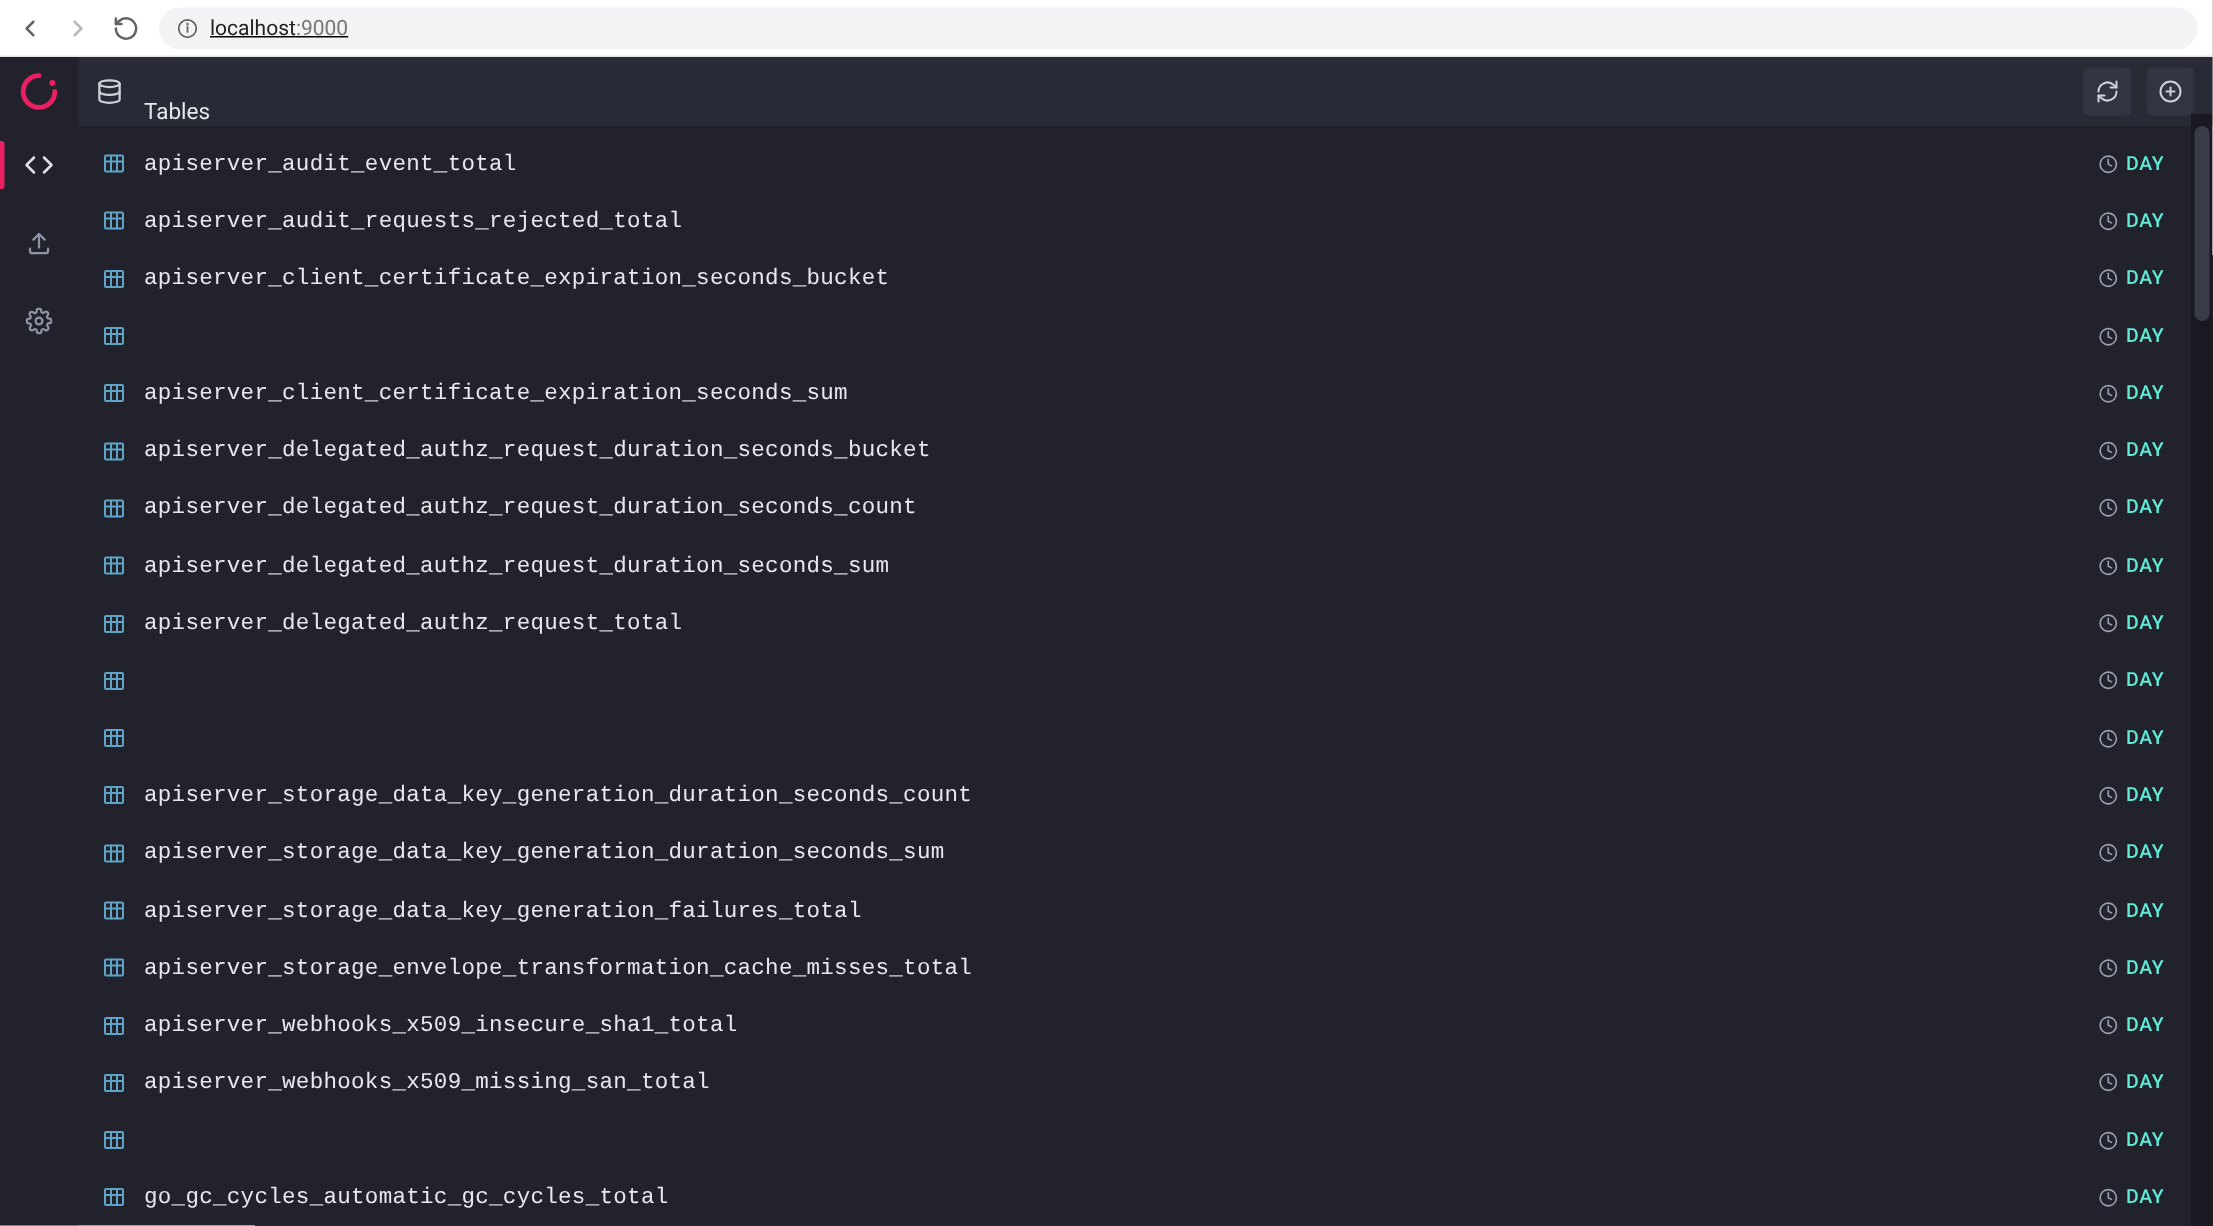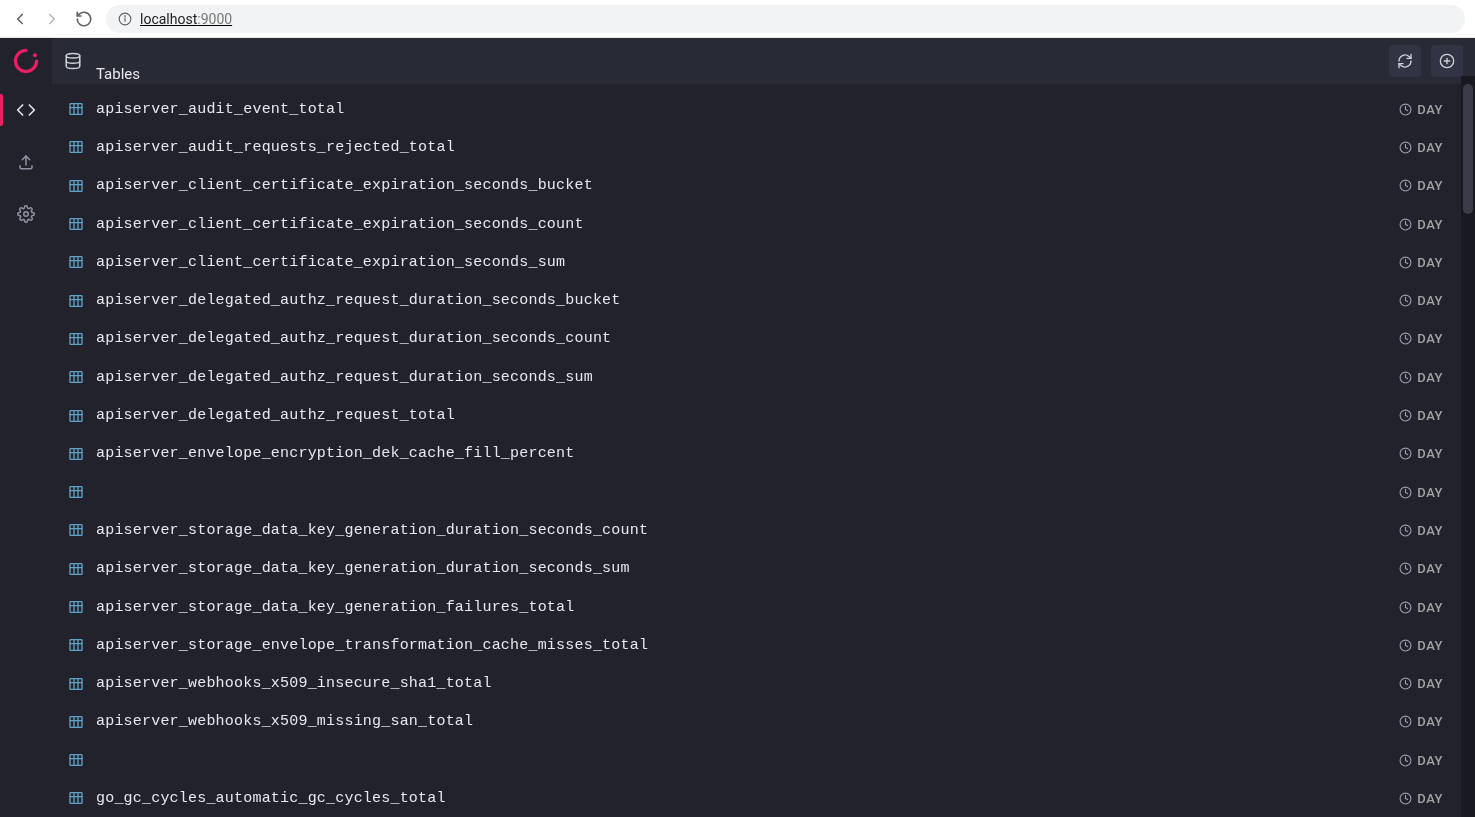--- a/index.html
+++ b/index.html
@@ -141,21 +141,21 @@
     font-size: 15px;
     color: #e7e8ee;
     letter-spacing: 0.2px;
     white-space: nowrap;
   }
   .table-row .row-spacer { flex: 1; }
   .table-row .partition-badge {
     display: flex;
     align-items: center;
     gap: 5px;
-    color: #a3a3a3;
+    color: #5eead4;
     font-size: 13px;
     font-weight: 500;
     letter-spacing: 0.5px;
   }
   .table-row .partition-badge .clock-icon { color: #9aa0b0; }
 
   
   .scroll-track {
     position: absolute;
     right: 0;
@@ -335,21 +335,20 @@
         </div>
         <div class="table-row">
           <span class="table-icon">
             <svg width="16" height="16" viewBox="0 0 24 24" fill="none" stroke="currentColor" stroke-width="2" stroke-linecap="round" stroke-linejoin="round">
               <rect x="3" y="4" width="18" height="16" rx="1"></rect>
               <line x1="3" y1="10" x2="21" y2="10"></line>
               <line x1="9" y1="4" x2="9" y2="20"></line>
               <line x1="15" y1="4" x2="15" y2="20"></line>
             </svg>
           </span>
-          <span class="table-name">apiserver_client_certificate_expiration_seconds_count</span>
           <span class="row-spacer"></span>
           <span class="partition-badge">
             <span class="clock-icon">
               <svg width="13" height="13" viewBox="0 0 24 24" fill="none" stroke="currentColor" stroke-width="2" stroke-linecap="round" stroke-linejoin="round">
                 <circle cx="12" cy="12" r="10"></circle>
                 <polyline points="12 6 12 12 16 14"></polyline>
               </svg>
             </span>
             <span>DAY</span>
           </span>
@@ -461,21 +460,20 @@
         </div>
         <div class="table-row">
           <span class="table-icon">
             <svg width="16" height="16" viewBox="0 0 24 24" fill="none" stroke="currentColor" stroke-width="2" stroke-linecap="round" stroke-linejoin="round">
               <rect x="3" y="4" width="18" height="16" rx="1"></rect>
               <line x1="3" y1="10" x2="21" y2="10"></line>
               <line x1="9" y1="4" x2="9" y2="20"></line>
               <line x1="15" y1="4" x2="15" y2="20"></line>
             </svg>
           </span>
-          <span class="table-name">apiserver_envelope_encryption_dek_cache_fill_percent</span>
           <span class="row-spacer"></span>
           <span class="partition-badge">
             <span class="clock-icon">
               <svg width="13" height="13" viewBox="0 0 24 24" fill="none" stroke="currentColor" stroke-width="2" stroke-linecap="round" stroke-linejoin="round">
                 <circle cx="12" cy="12" r="10"></circle>
                 <polyline points="12 6 12 12 16 14"></polyline>
               </svg>
             </span>
             <span>DAY</span>
           </span>

